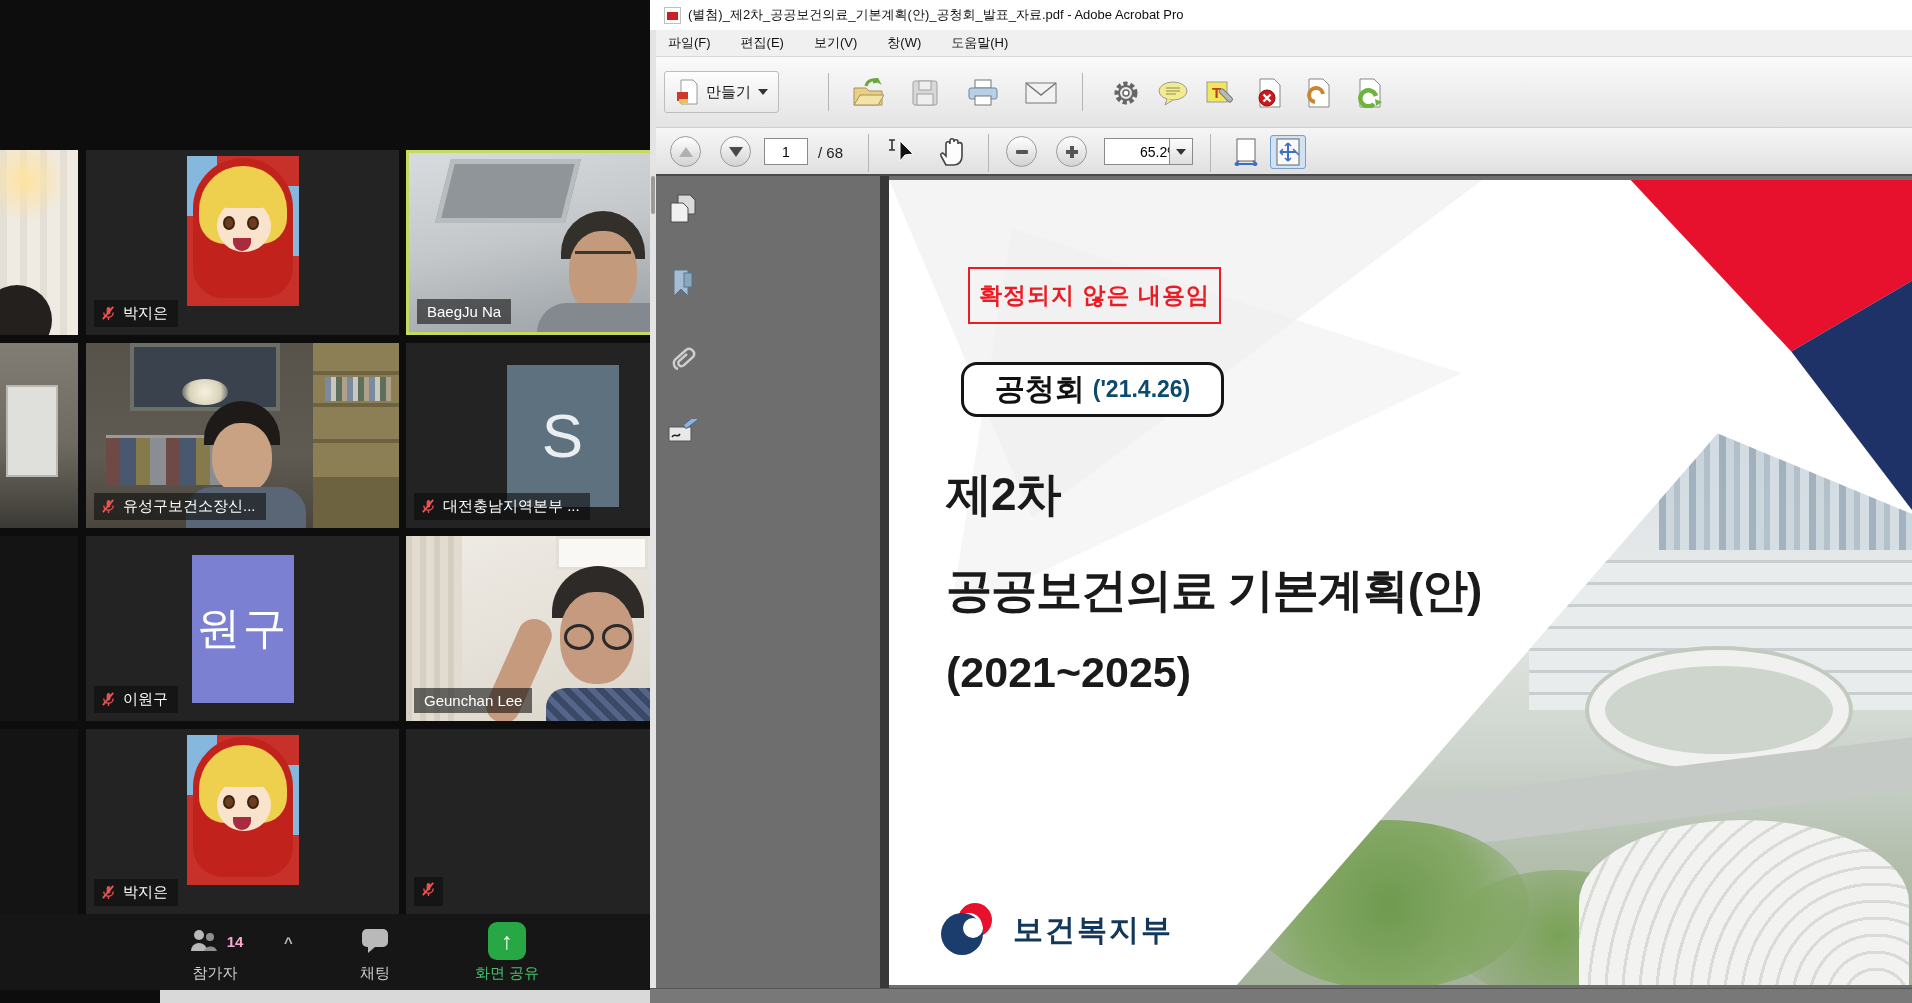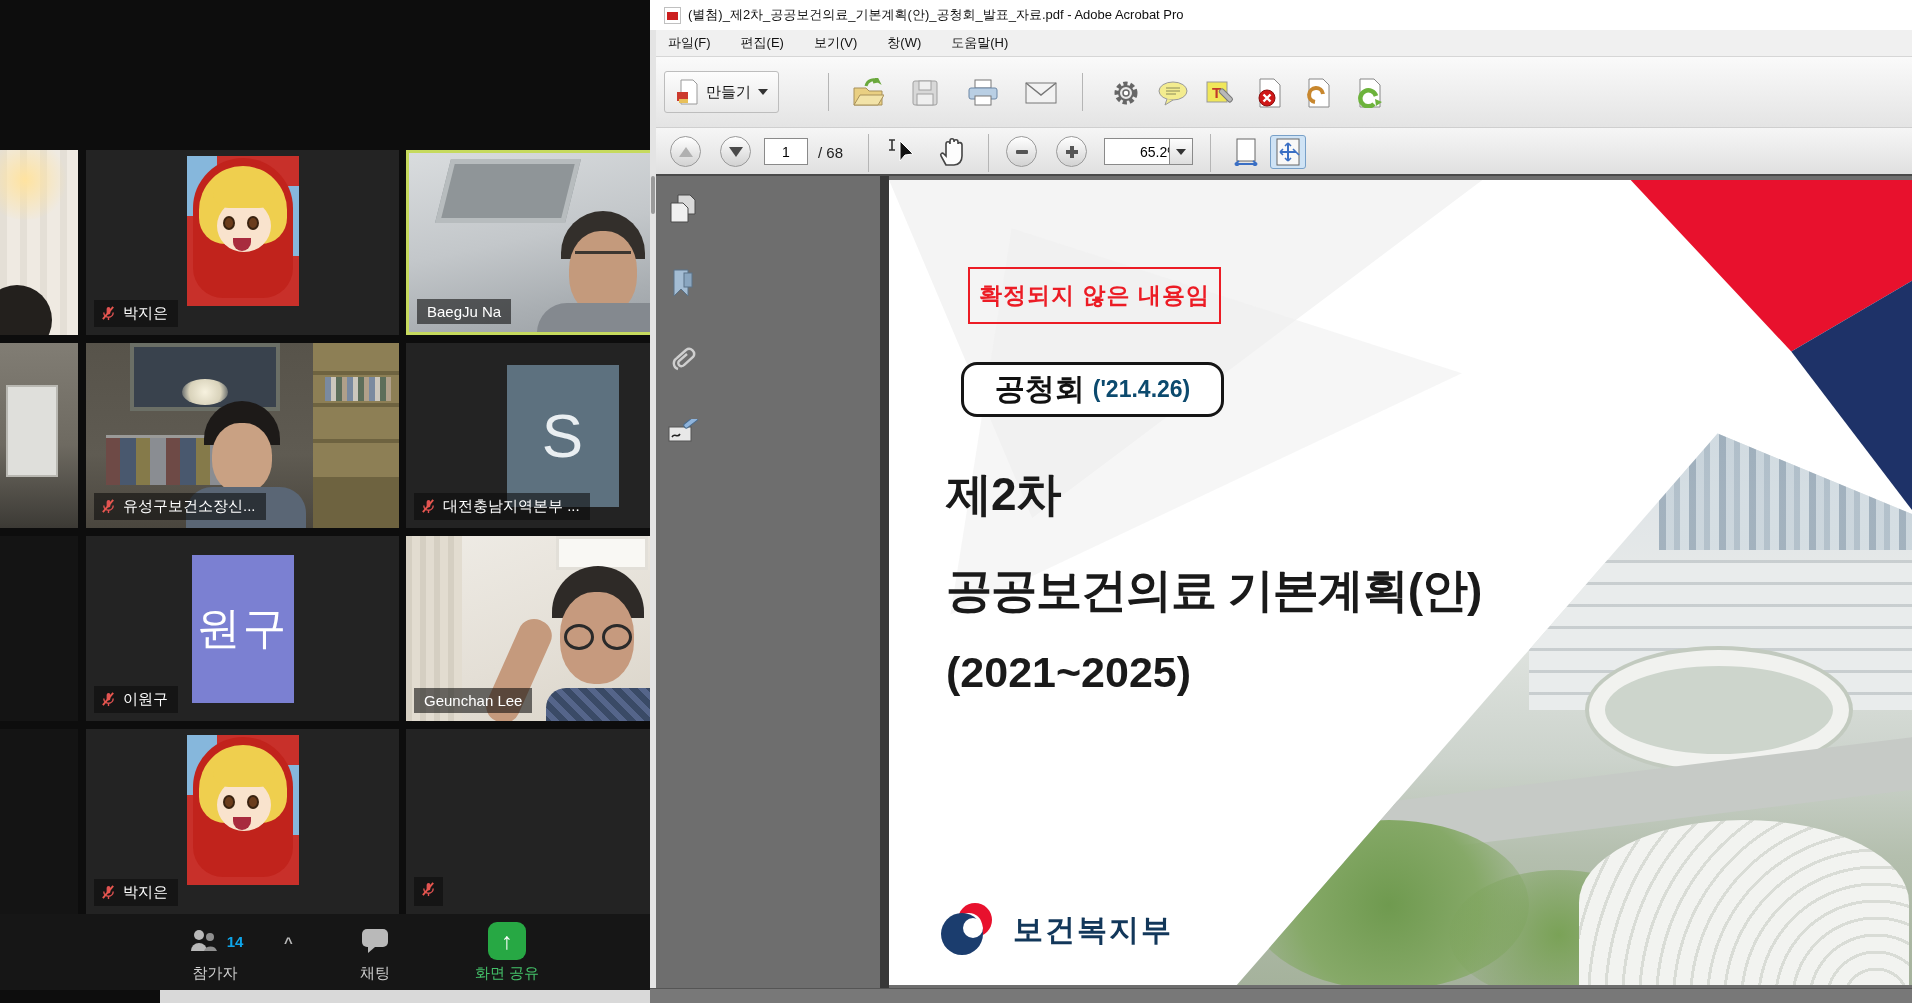--- a/index.html
+++ b/index.html
@@ -76,21 +76,21 @@
   .sg-arm{position:absolute;left:96px;top:80px;width:34px;height:110px;background:#c59a7d;transform:rotate(24deg);border-radius:16px;}
   .sg-shirt{position:absolute;left:140px;top:152px;width:170px;height:36px;border-radius:20px 20px 0 0;
     background:repeating-linear-gradient(45deg,#3a4a66 0 6px,#55658a 6px 12px);}
 
   
   #zoom-toolbar{position:absolute;left:0;top:914px;width:660px;height:76px;background:#161616;}
   .zbtn{position:absolute;top:6px;width:130px;text-align:center;cursor:default;}
   .zbtn .zic{height:42px;display:flex;align-items:center;justify-content:center;gap:6px;}
   .zbtn .zlb{font-size:15px;color:#cfcfcf;margin-top:2px;}
   .zbtn.share .zlb{color:#45c16a;}
-  .zcount{color:#0ea5e9;font-size:15px;font-weight:bold;}
+  .zcount{color:#f9a8d4;font-size:15px;font-weight:bold;}
   .zcaret{position:absolute;left:284px;top:20px;color:#b9b9b9;font-size:15px;font-weight:bold;}
   .share-ic{width:38px;height:38px;border-radius:9px;background:#27a844;color:#fff;font-size:23px;font-weight:bold;
             display:flex;align-items:center;justify-content:center;}
   .rec-ic{width:34px;height:34px;border-radius:50%;border:4px solid #cfcfcf;background:#242424;}
   #zoom-bottom-strip{position:absolute;left:160px;top:990px;width:500px;height:13px;background:#d9d9d9;}
 
   
   #acrobat{position:absolute;left:650px;top:0;width:1262px;height:1003px;background:#fff;}
   #ac-titlebar{position:absolute;left:0;top:0;width:100%;height:30px;background:#ffffff;display:flex;align-items:center;padding-left:14px;gap:7px;}
   #ac-title{font-size:13px;color:#111;}

